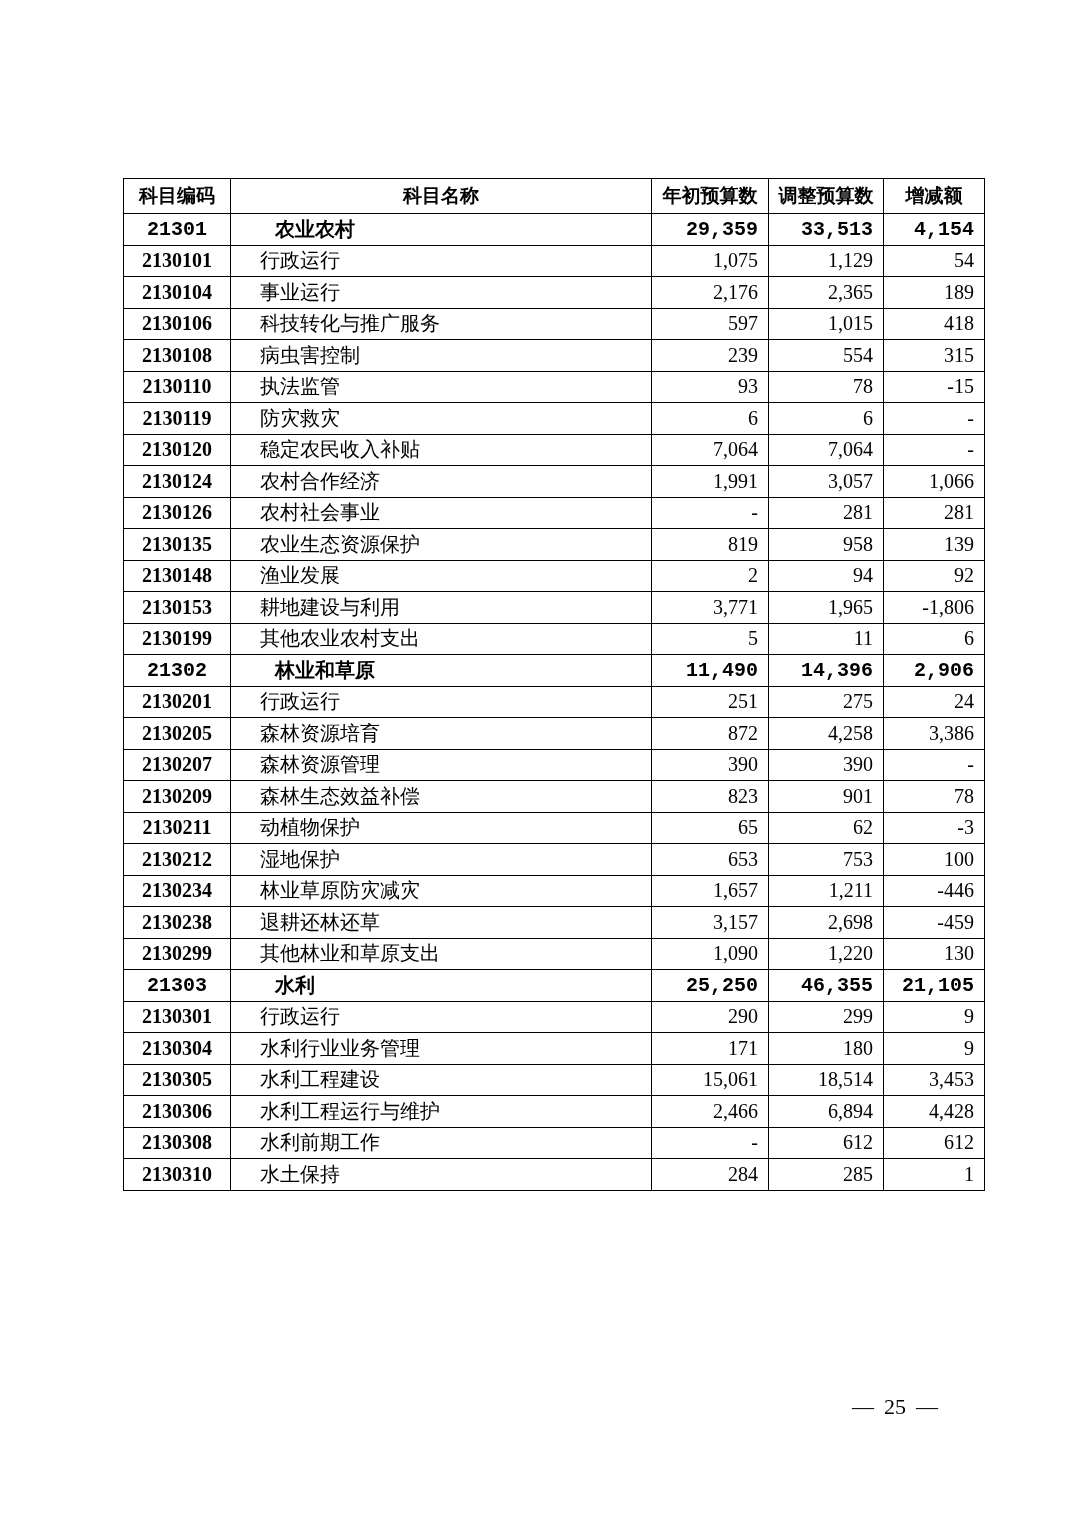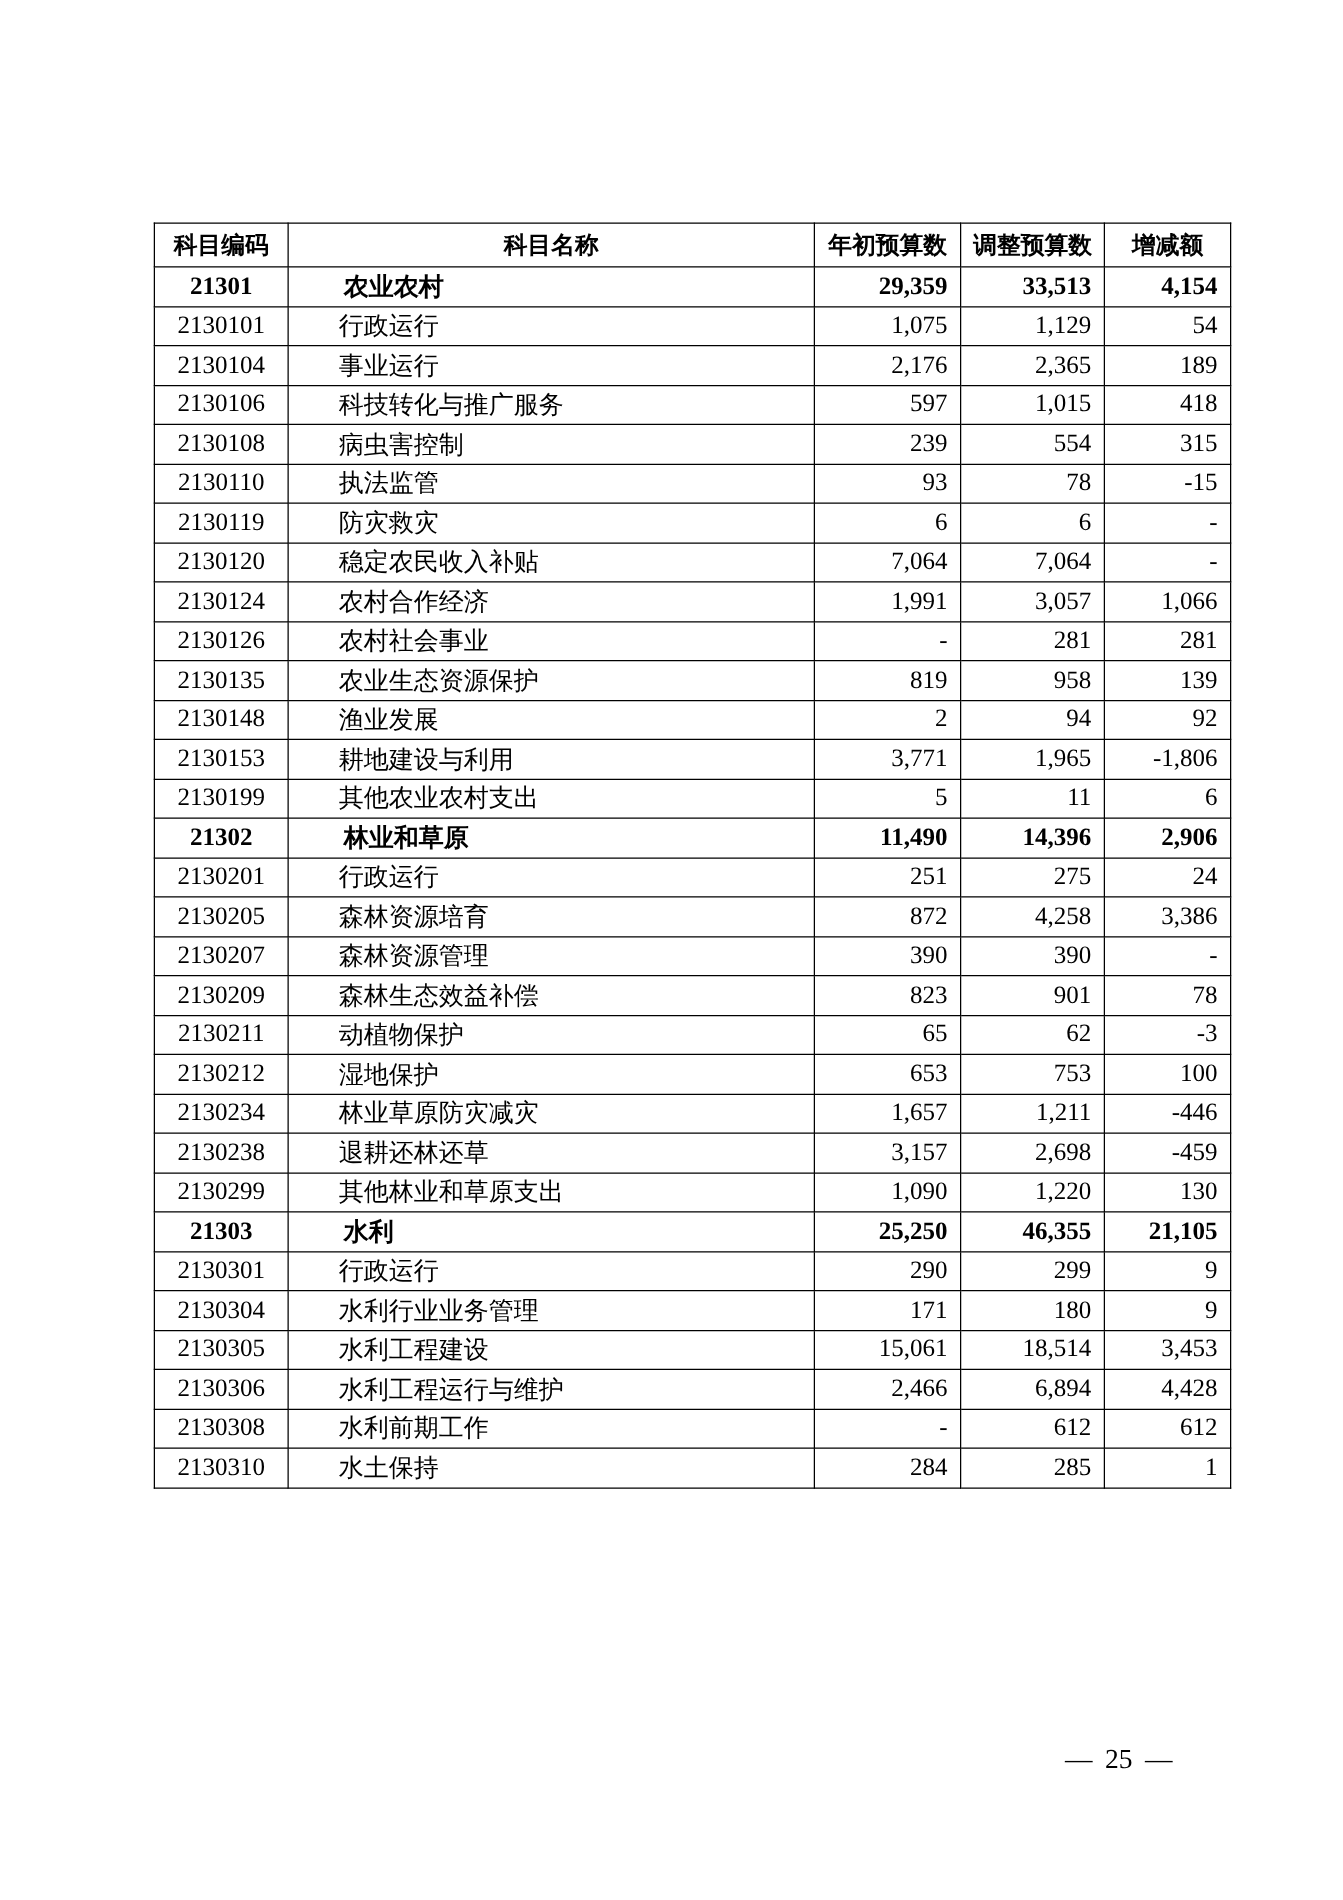--- a/index.html
+++ b/index.html
@@ -36,24 +36,24 @@
     height: 35px;
     font-weight: bold;
     font-size: 19px;
     text-align: center;
     vertical-align: middle;
   }
   table.budget tbody td {
     height: 31.5px;
     vertical-align: middle;
   }
-  td.code-cell { text-align: center; }
-  td.name-cell { text-align: left; padding-left: 40px; font-size: 19px; }
+  td.code-cell { text-align: center; font-weight: bold; }
+  td.name-cell { text-align: left; padding-left: 29px; font-size: 19px; }
   td.num-cell  { text-align: right; padding-right: 10px; }
-  tr.section td { font-weight: bold; }
+  tr.section td { font-weight: bold; font-family: Liberation Mono, monospace; }
   tr.section td.name-cell { padding-left: 44px; }
   .page-footer {
     position: absolute;
     left: 840px;
     top: 1394px;
     width: 110px;
     display: flex;
     justify-content: center;
     align-items: center;
     gap: 10px;

